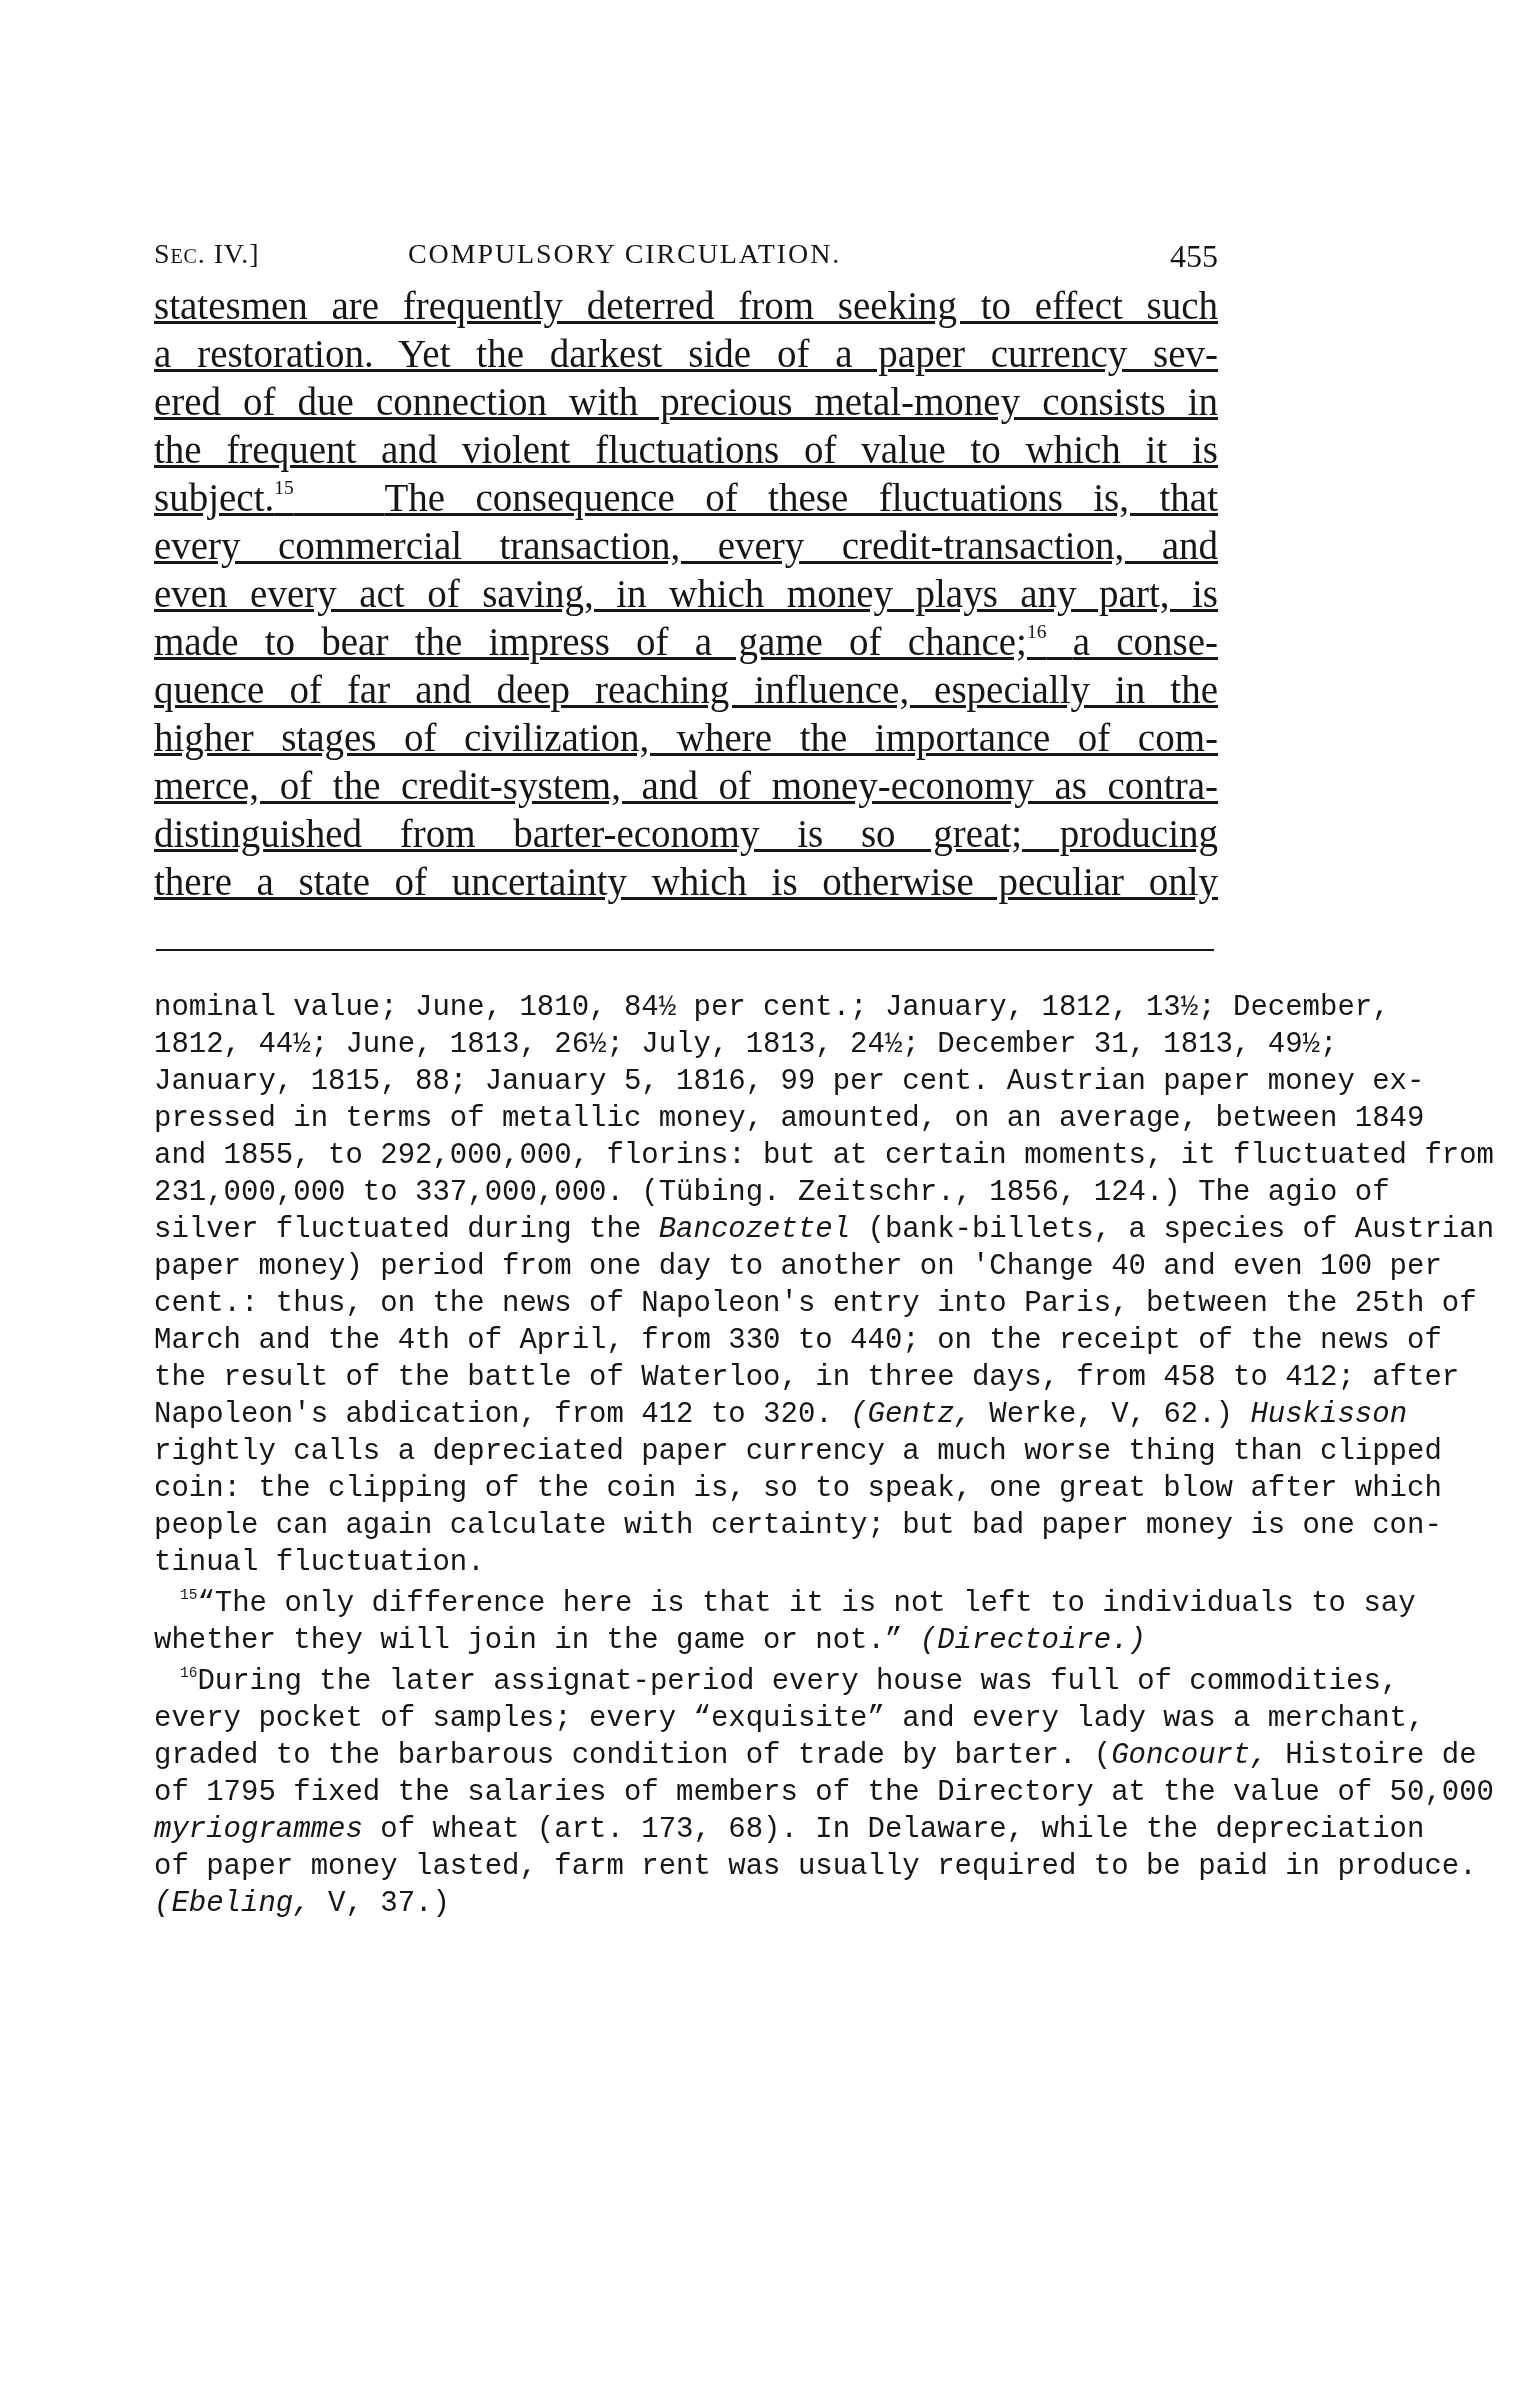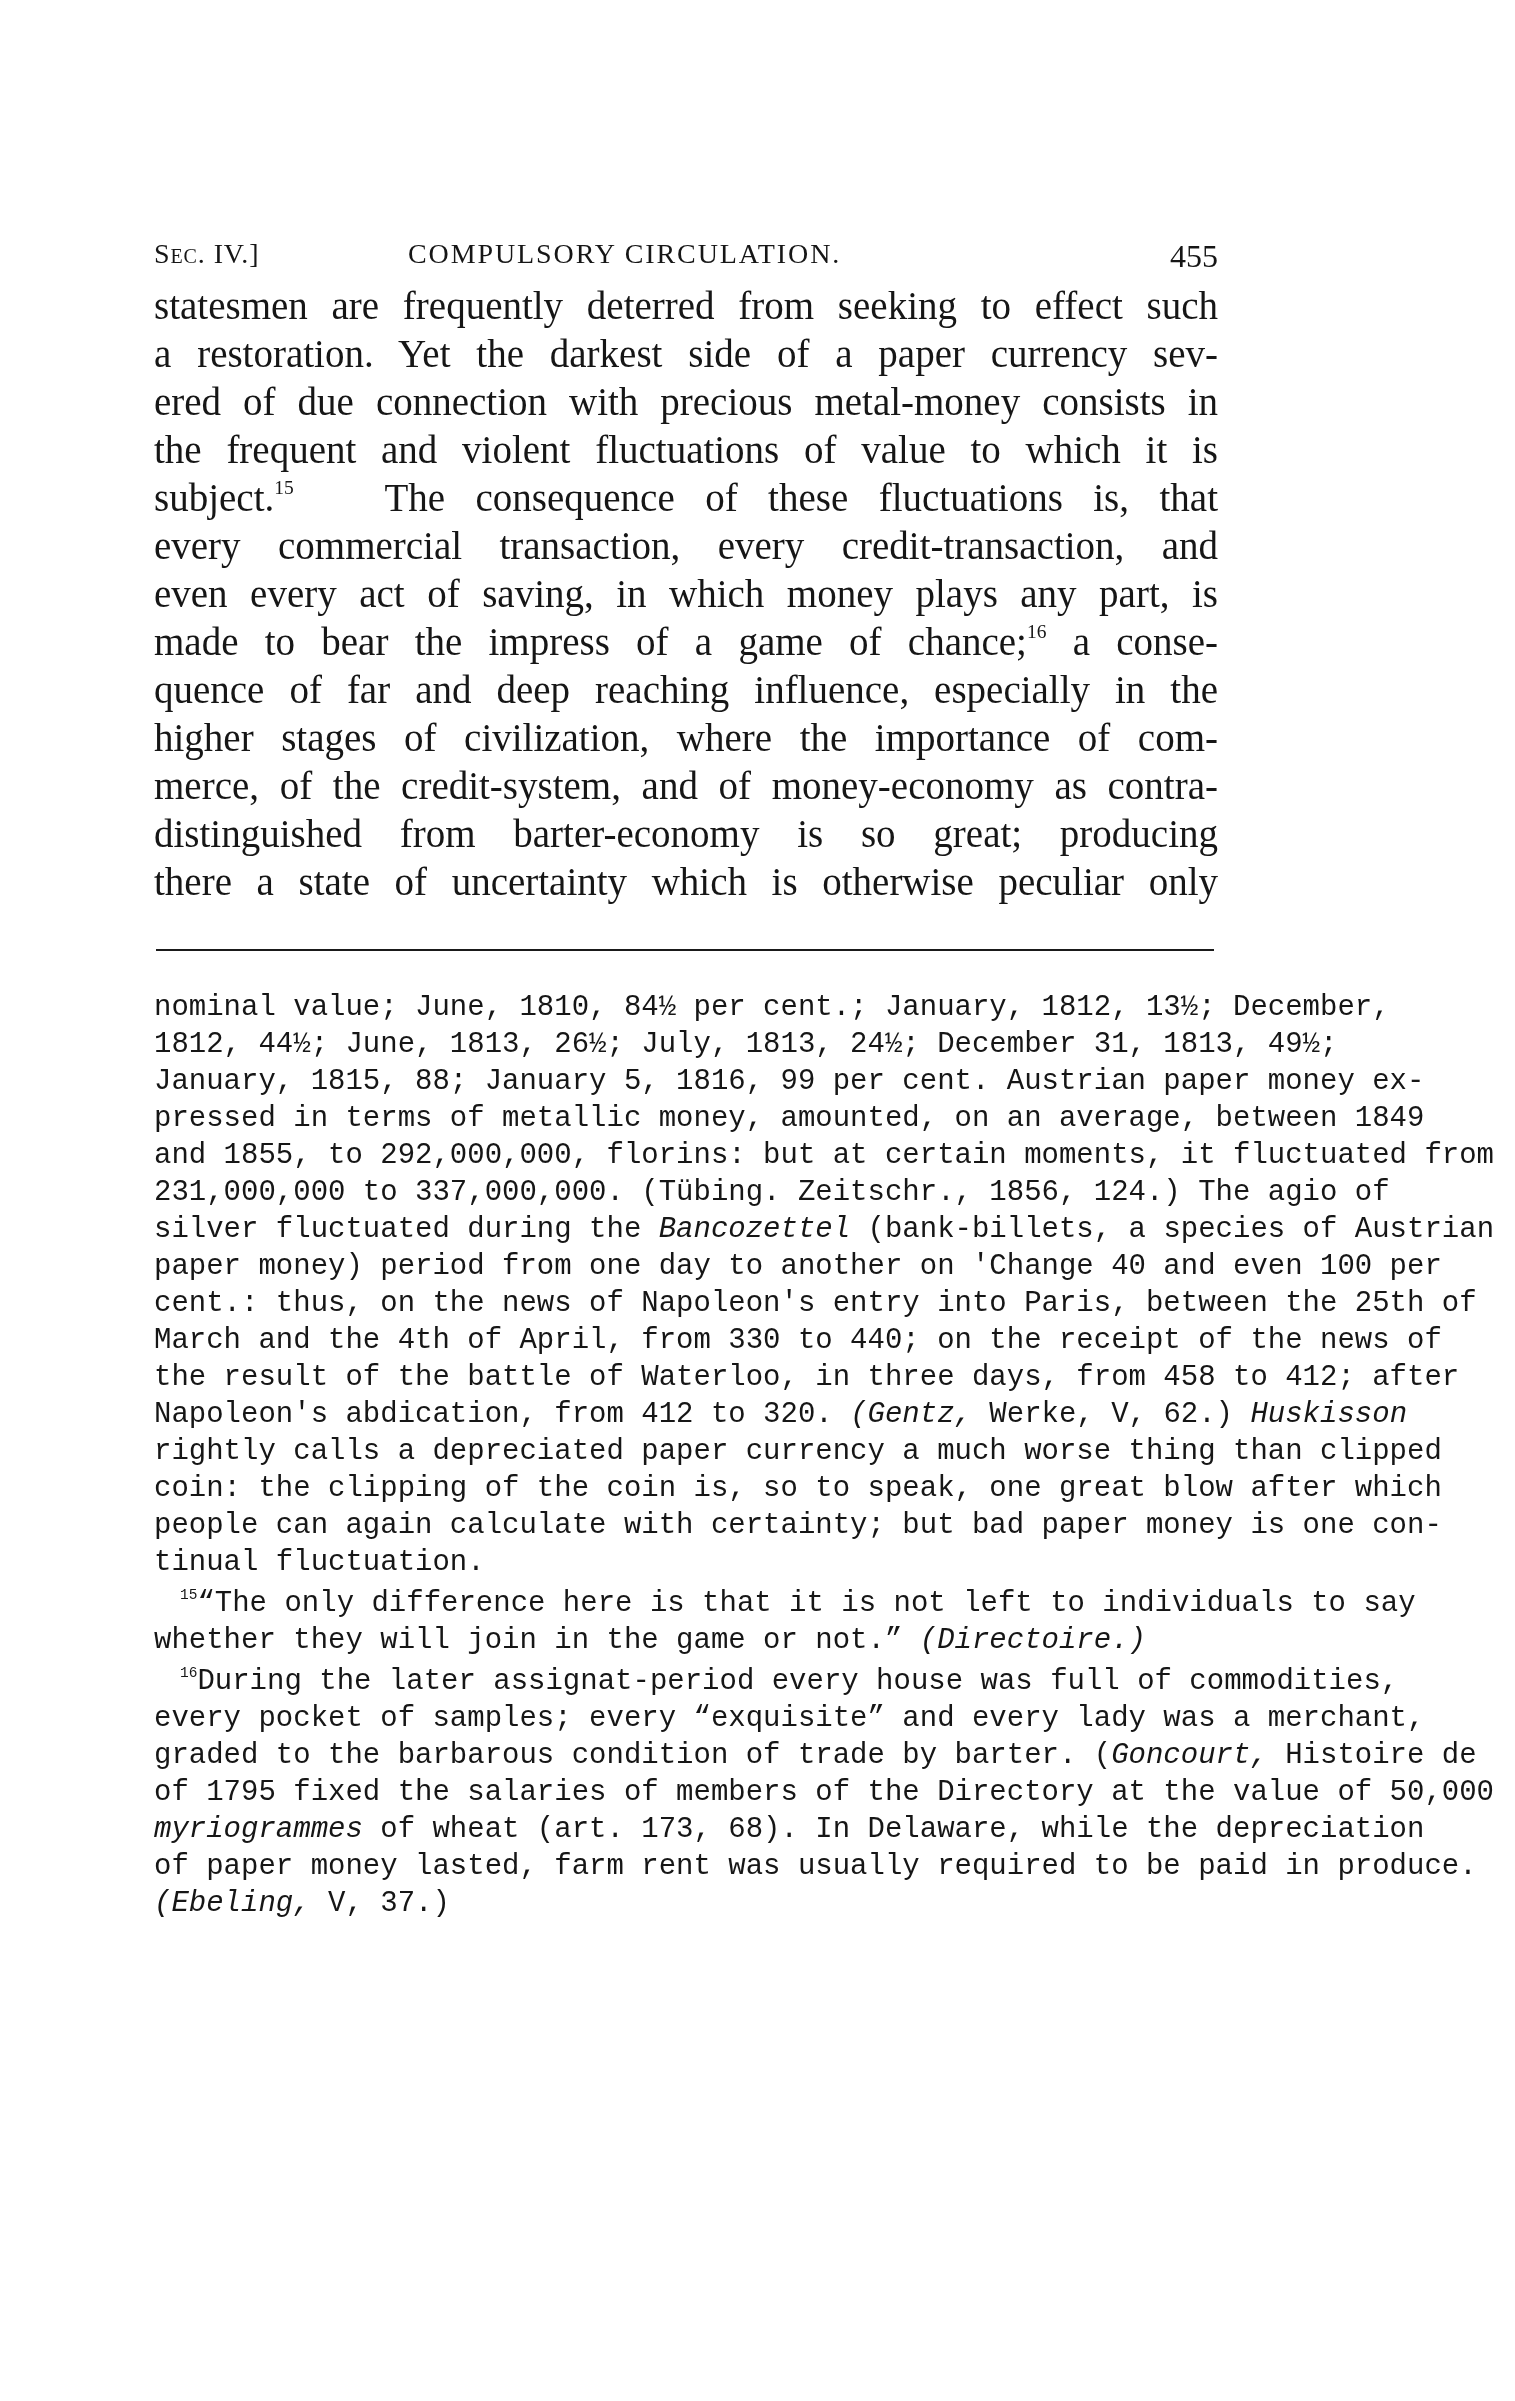--- a/index.html
+++ b/index.html
@@ -3,21 +3,21 @@
 <meta charset="utf-8">
 <style>
   html, body { margin: 0; padding: 0; background: #ffffff; }
   body { width: 1515px; height: 2401px; position: relative; overflow: hidden;
          font-family: "Liberation Serif", "DejaVu Serif", serif; color: #161616; }
   .header { position: absolute; top: 194px; left: 154px; width: 1064px; height: 47px; margin-top: 44px; }
   .header .sec { position: absolute; left: 0; top: 0; font-size: 28px; letter-spacing: 0.9px; font-variant: small-caps; }
   .header .title { position: absolute; left: 254px; top: 0; font-size: 28px; letter-spacing: 1.9px; }
   .header .pageno { position: absolute; right: 0; top: 0; font-size: 32px; }
   .body-text { position: absolute; top: 282px; left: 154px; width: 1064px; font-size: 39px; line-height: 48px; }
-  .body-text .line { display: block; text-align: justify; text-align-last: justify; white-space: nowrap; height: 48px; }
+  .body-text .line { display: block; text-align: justify; text-align-last: justify; white-space: nowrap; height: 48px; text-decoration: underline; }
   sup { font-size: 0.5em; vertical-align: 0.85em; line-height: 0; }
   .rule { position: absolute; top: 949px; left: 156px; width: 1058px; height: 0; border-top: 2.8px solid #1a1a1a; }
   .notes { position: absolute; top: 989px; left: 154px; width: 1062px; font-size: 29px; line-height: 37px; }
   .notes .line { display: block; white-space: nowrap; text-align: justify; text-align-last: justify; height: 37px; font-family: Liberation Mono, monospace; }
   .notes .line.short { text-align-last: left; }
   .notes .line.indent { padding-left: 26px; }
   .notes .gap { height: 3.8px; }
   i { font-style: italic; }
 </style>
 </head>

